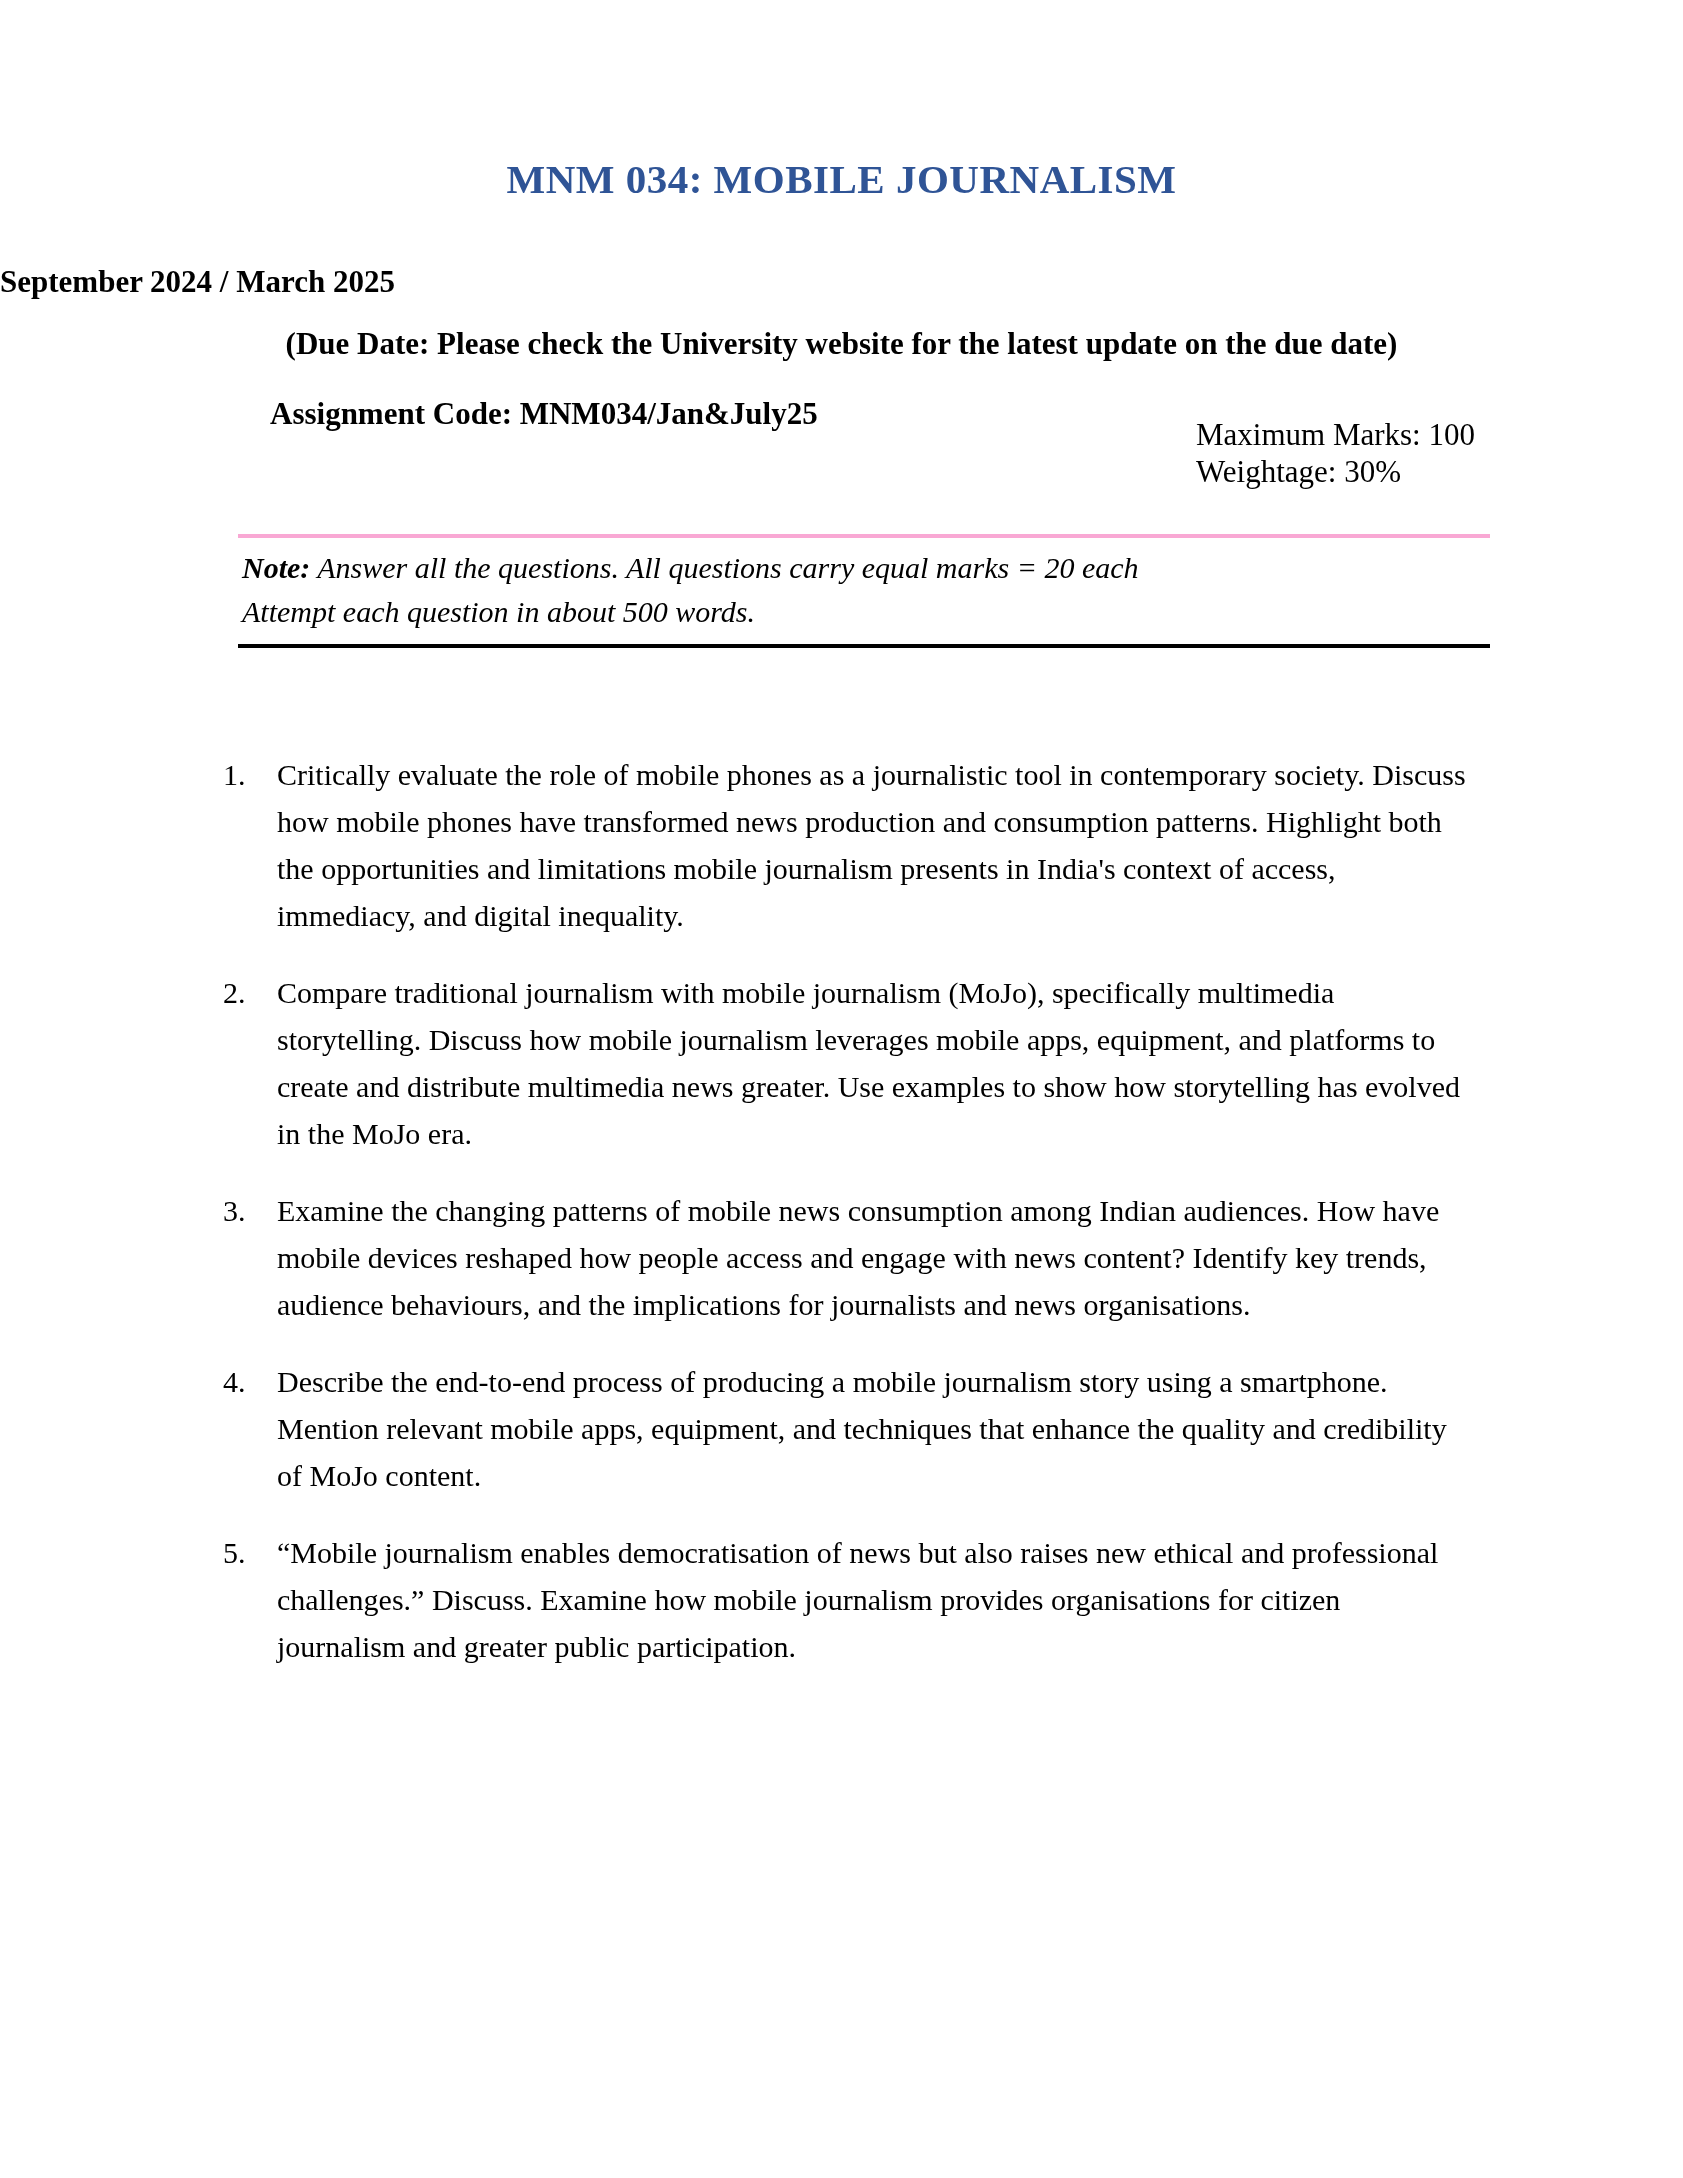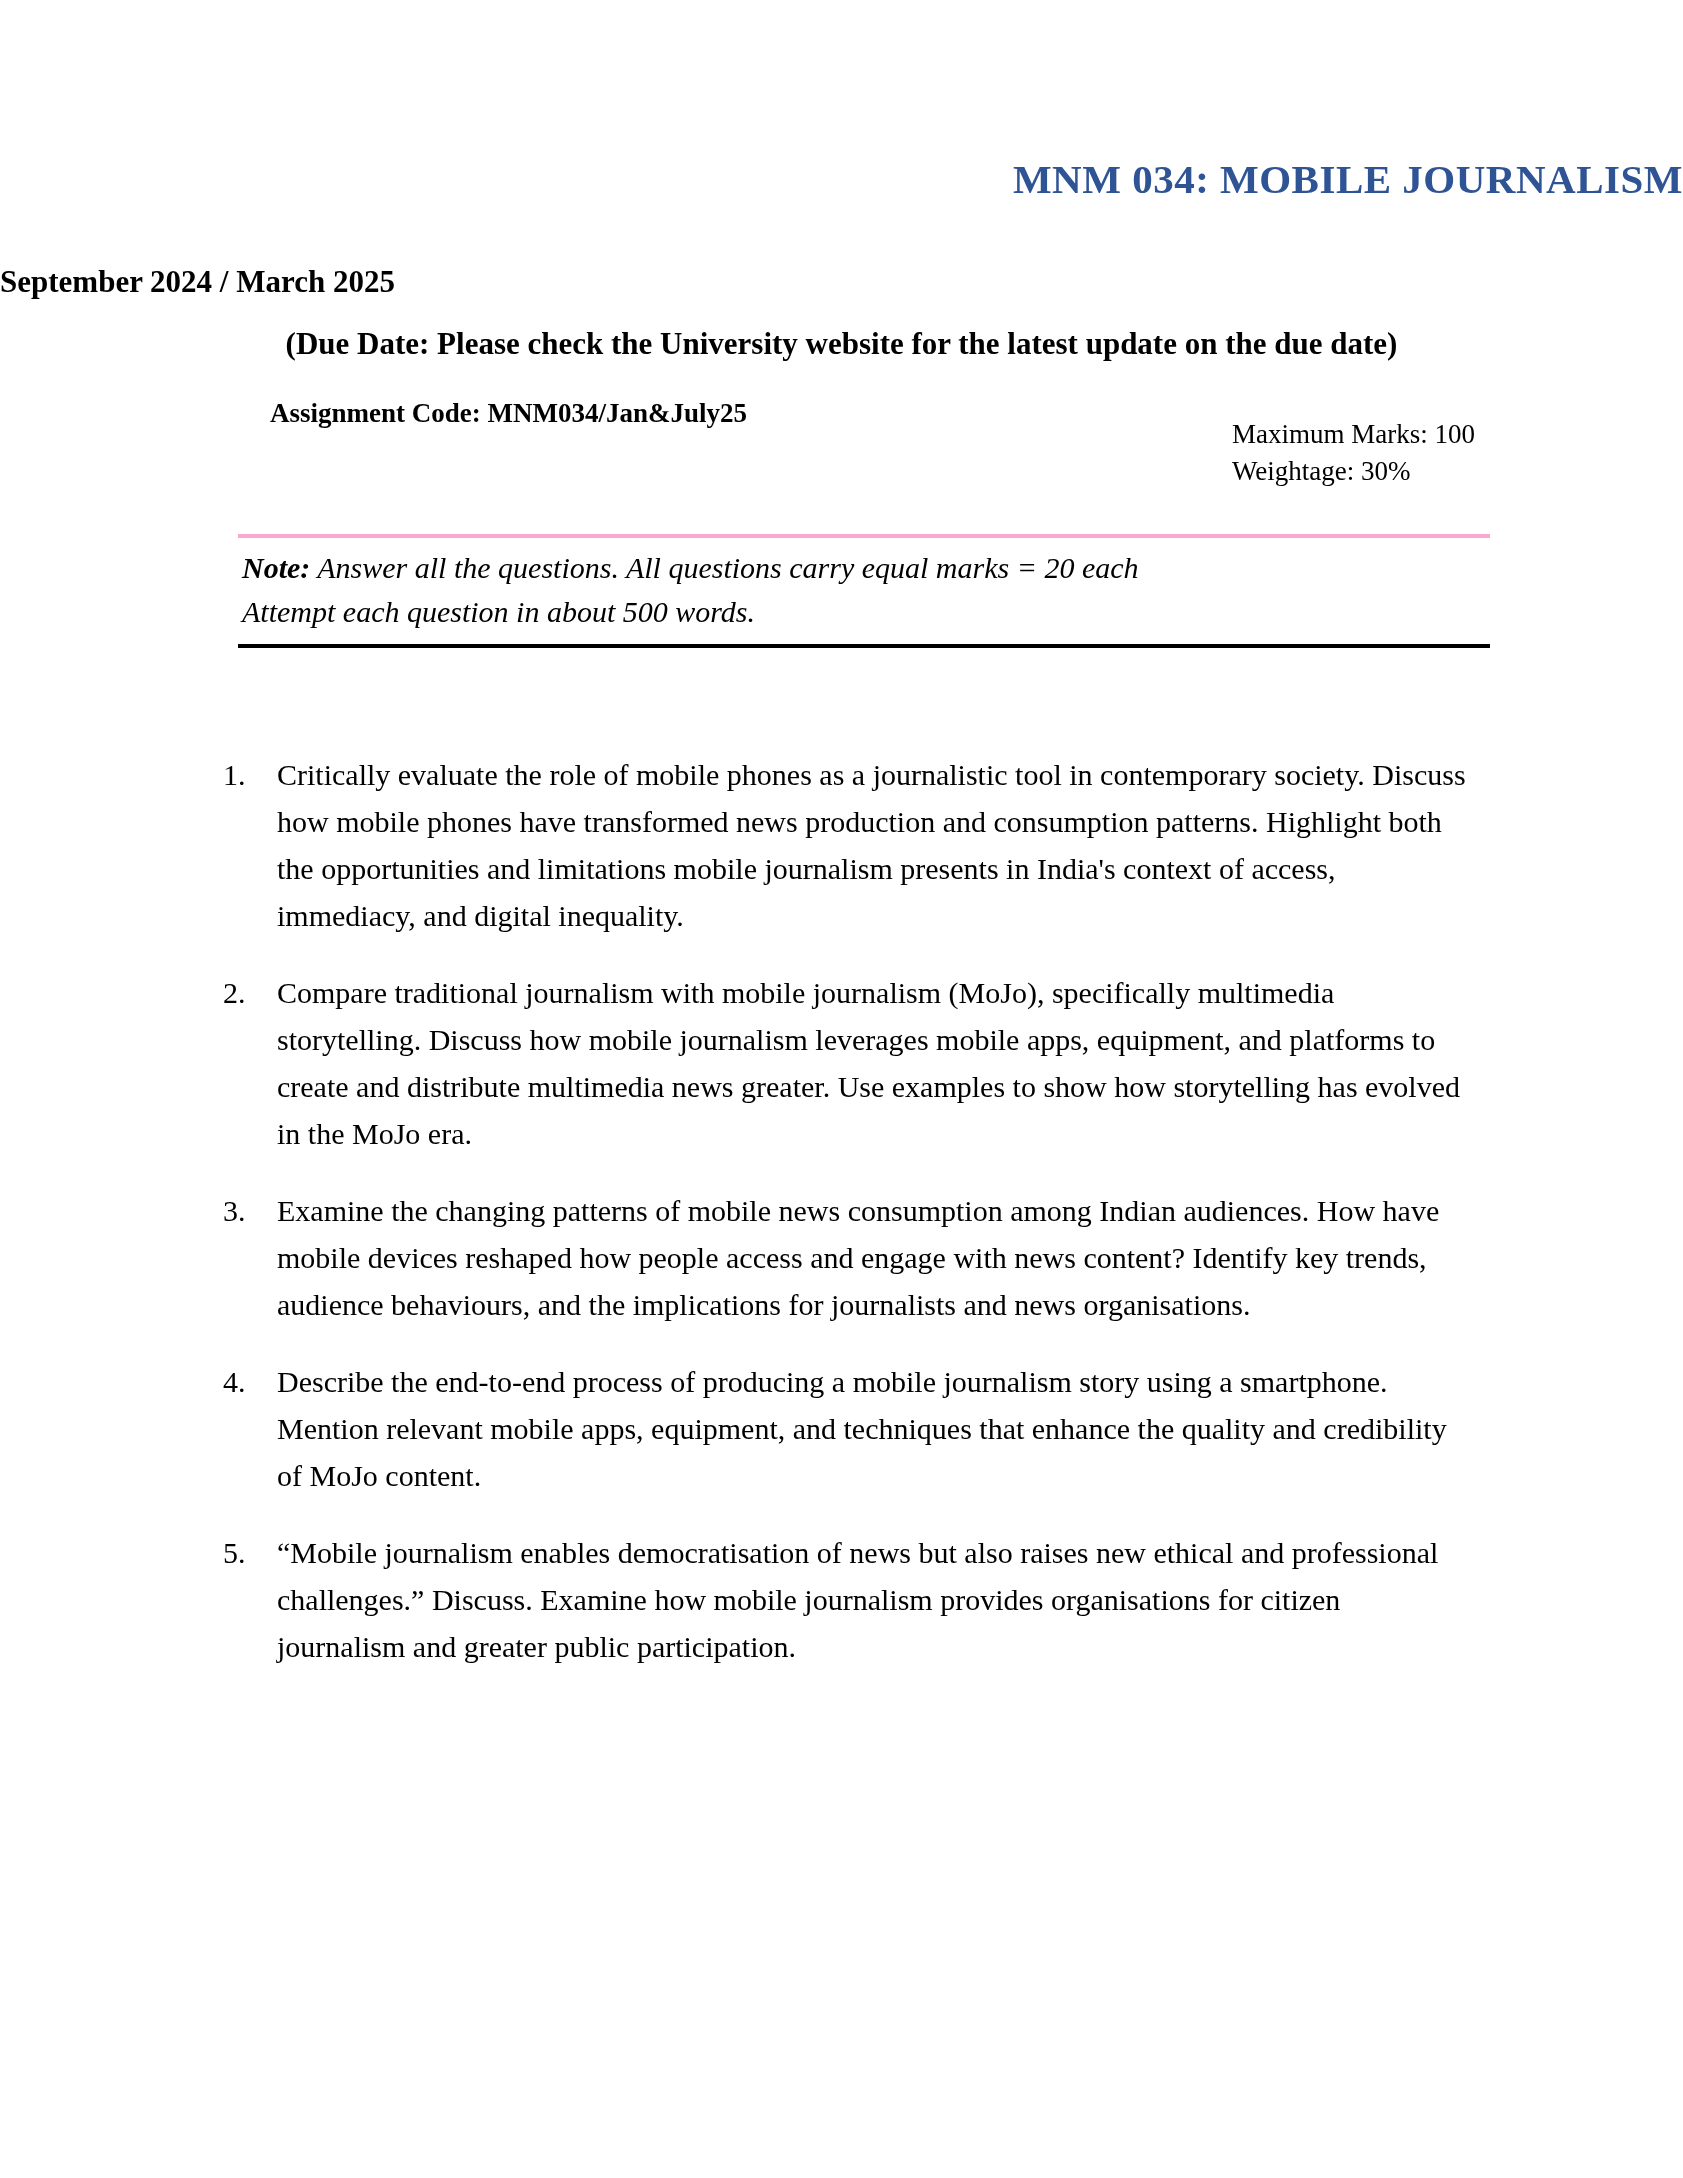--- a/index.html
+++ b/index.html
@@ -13,21 +13,21 @@
     height: 2178px;
     background: #ffffff;
     color: #000000;
     font-family: "Liberation Serif", "DejaVu Serif", serif;
     overflow: hidden;
     box-sizing: border-box;
   }
   .doc-title {
     margin: 0;
     padding-top: 156px;
-    text-align: right;
+    text-align: center;
     font-size: 41px;
     line-height: 46px;
     font-weight: bold;
     letter-spacing: 0.5px;
   }
   .session-heading {
     margin-top: 61px;
     text-align: left;
     font-size: 31px;
     line-height: 38px;
@@ -39,21 +39,21 @@
     text-align: center;
     font-size: 31px;
     line-height: 46px;
     font-weight: bold;
   }
   .meta-row {
     display: flex;
     justify-content: space-between;
     align-items: flex-start;
     margin: 28px 208px 0 270px;
-    font-size: 27px;
+    font-size: 31px;
     line-height: 37px;
   }
   .assignment-code {
     font-weight: bold;
   }
   .marks-block {
     text-align: left;
     margin-top: 21px;
   }
   .note-box {

